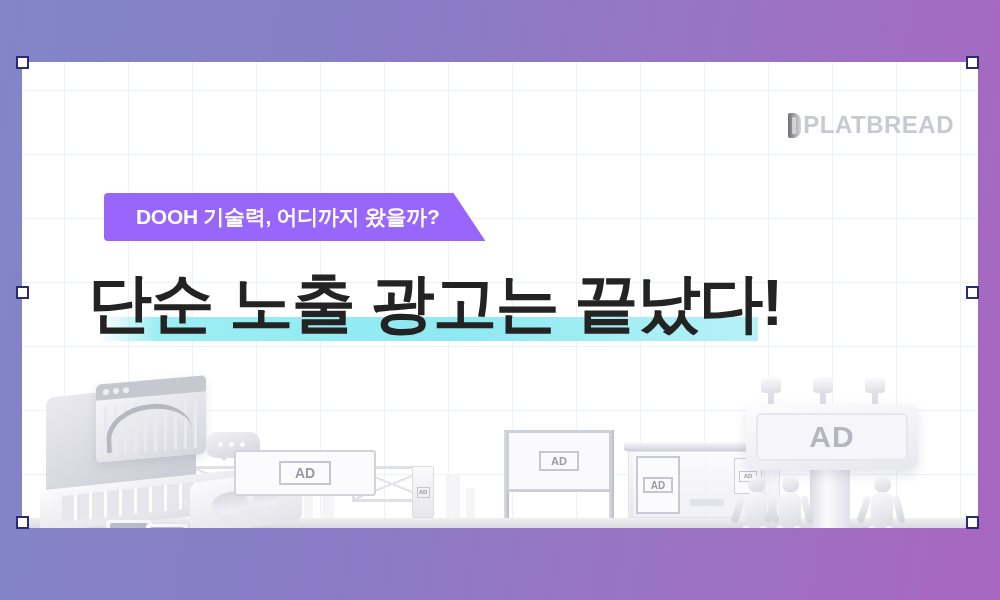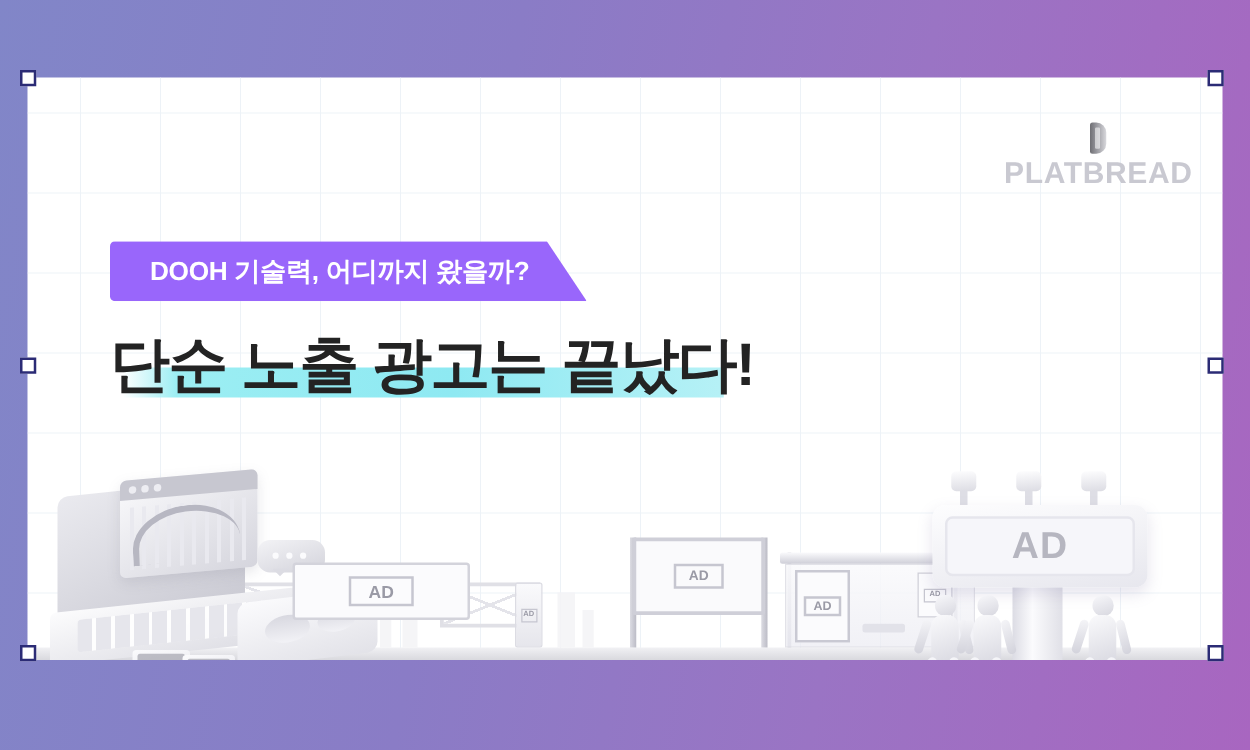--- a/index.html
+++ b/index.html
@@ -22,42 +22,42 @@
     position: absolute; inset: 0;
     background-image:
       linear-gradient(to right, #edf2f7 1px, transparent 1px),
       linear-gradient(to bottom, #edf2f7 1px, transparent 1px);
     background-size: 64px 64px;
     background-position: 42px 28px;
   }
 
   
   #logo {
-    position: absolute; right: 24px; top: 36px;
-    display: flex; align-items: center; gap: 2px; flex-direction: column;
+    position: absolute; right: 24px; top: 49px;
+    display: flex; align-items: center; gap: 2px;
   }
   #logo .mark {
     width: 13px; height: 25px;
     background: linear-gradient(90deg, #6f6f74 0%, #9d9da3 45%, #d8d8dc 100%);
     border-radius: 2px 8px 8px 2px;
     position: relative;
   }
   #logo .mark::after {
     content: ""; position: absolute; left: 4px; top: 4px;
     width: 4px; height: 17px; background: #fff; opacity: .55;
     border-radius: 1px;
   }
   #logo .word {
     font-size: 24px; font-weight: 700; letter-spacing: .5px;
     color: #c9c9d1;
   }
 
   
   #banner {
-    position: absolute; left: 66px; top: 131px;
+    position: absolute; left: 82px; top: 131px;
     height: 48px; padding: 0 46px 0 32px;
     background: #9966fb;
     display: flex; align-items: center;
     border-radius: 4px 0 0 4px;
     clip-path: polygon(0 0, calc(100% - 32px) 0, 100% 100%, 0 100%);
   }
   #banner .txt {
     color: #ffffff; font-size: 21px; font-weight: 700; letter-spacing: -.3px;
     white-space: nowrap;
   }
@@ -68,21 +68,21 @@
   .hl-line .hilite {
     position: absolute; left: 10px; right: 0; bottom: 6px; height: 24px;
     background: linear-gradient(90deg, rgba(160,240,245,0) 0%, #9ceef3 9%, #8ee9f2 55%, #b6f1f6 100%);
     z-index: 0;
   }
   .hl-line .t {
     position: relative; z-index: 1;
     color: #232323; font-weight: 800; letter-spacing: -1.5px;
   }
   #l1 { margin-bottom: 4px; }
-  #l1 .t { font-size: 48px; }
+  #l1 .t { font-size: 64px; }
   #l1 .hilite { right: 24px; }
   #l2 { margin-left: 12px; }
   #l2 .t { font-size: 52px; }
   #l2 .hilite { left: 0; right: -8px; bottom: 5px; height: 21px; }
 
   
   #illus { position: absolute; left: 0; right: 0; bottom: -52px; height: 250px; }
   #illus .ground {
     position: absolute; left: 0; right: 0; bottom: 52px; height: 10px;
     background: linear-gradient(180deg, #f1f1f4, #d9d9de);

